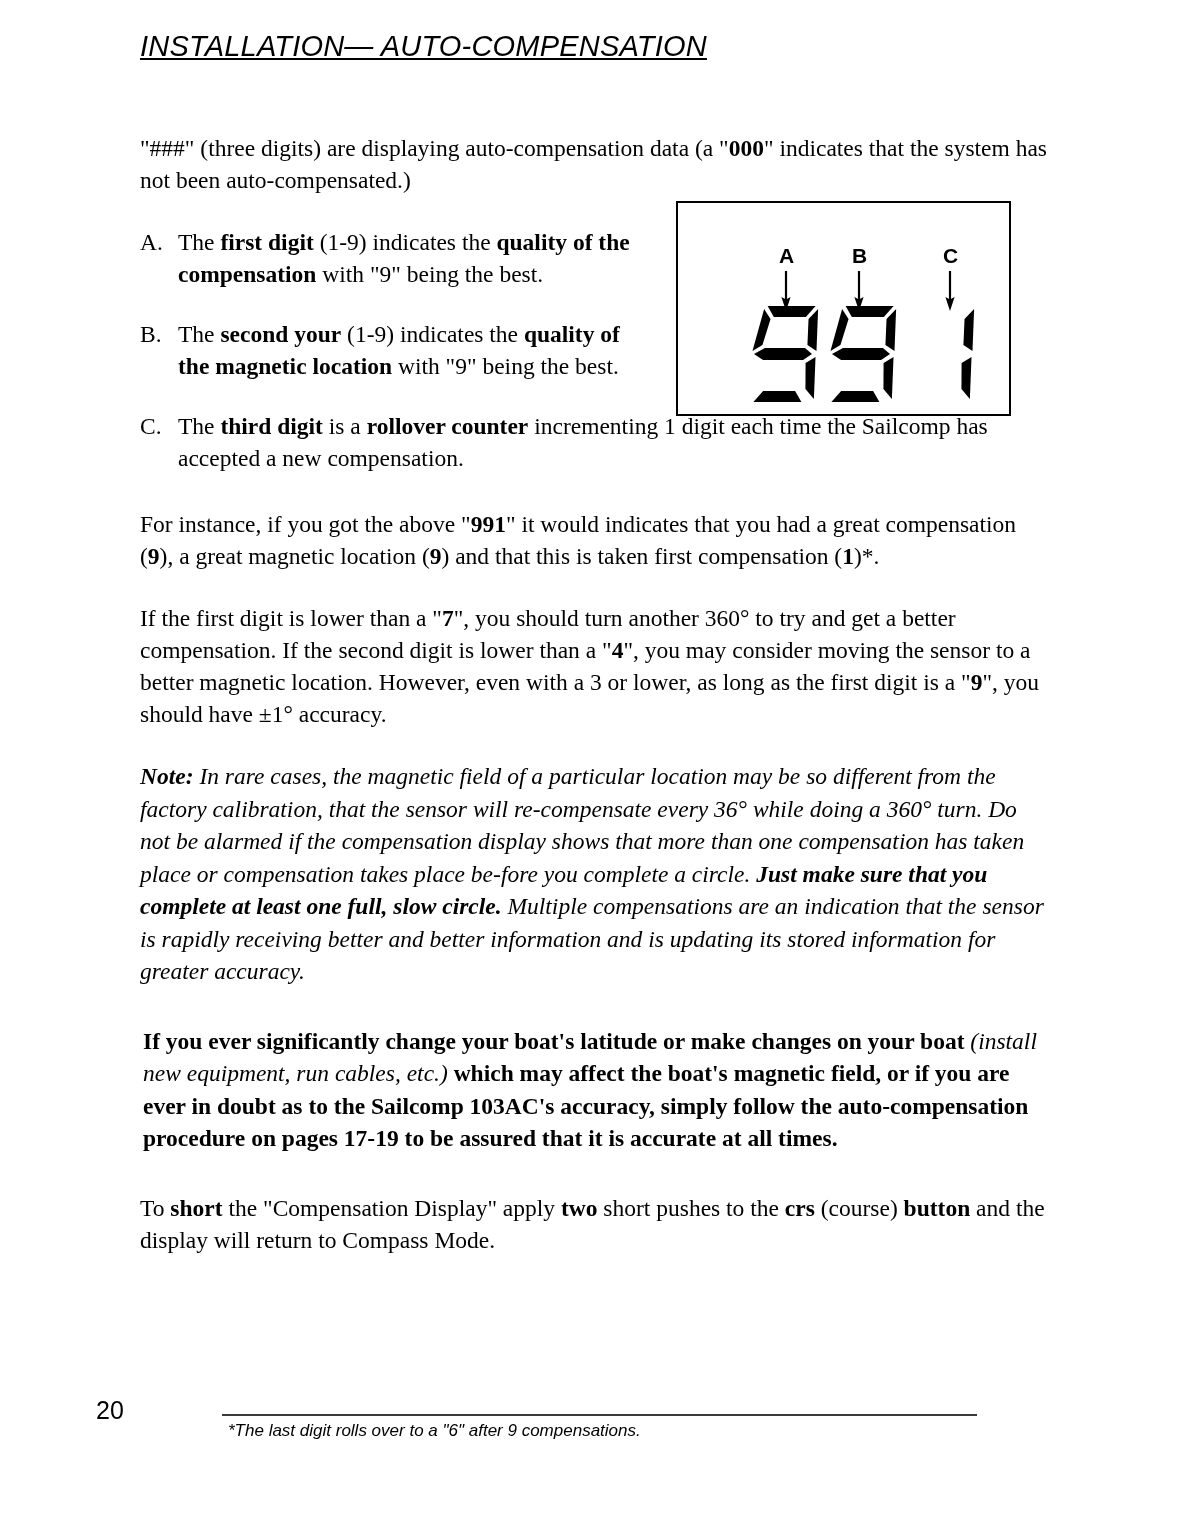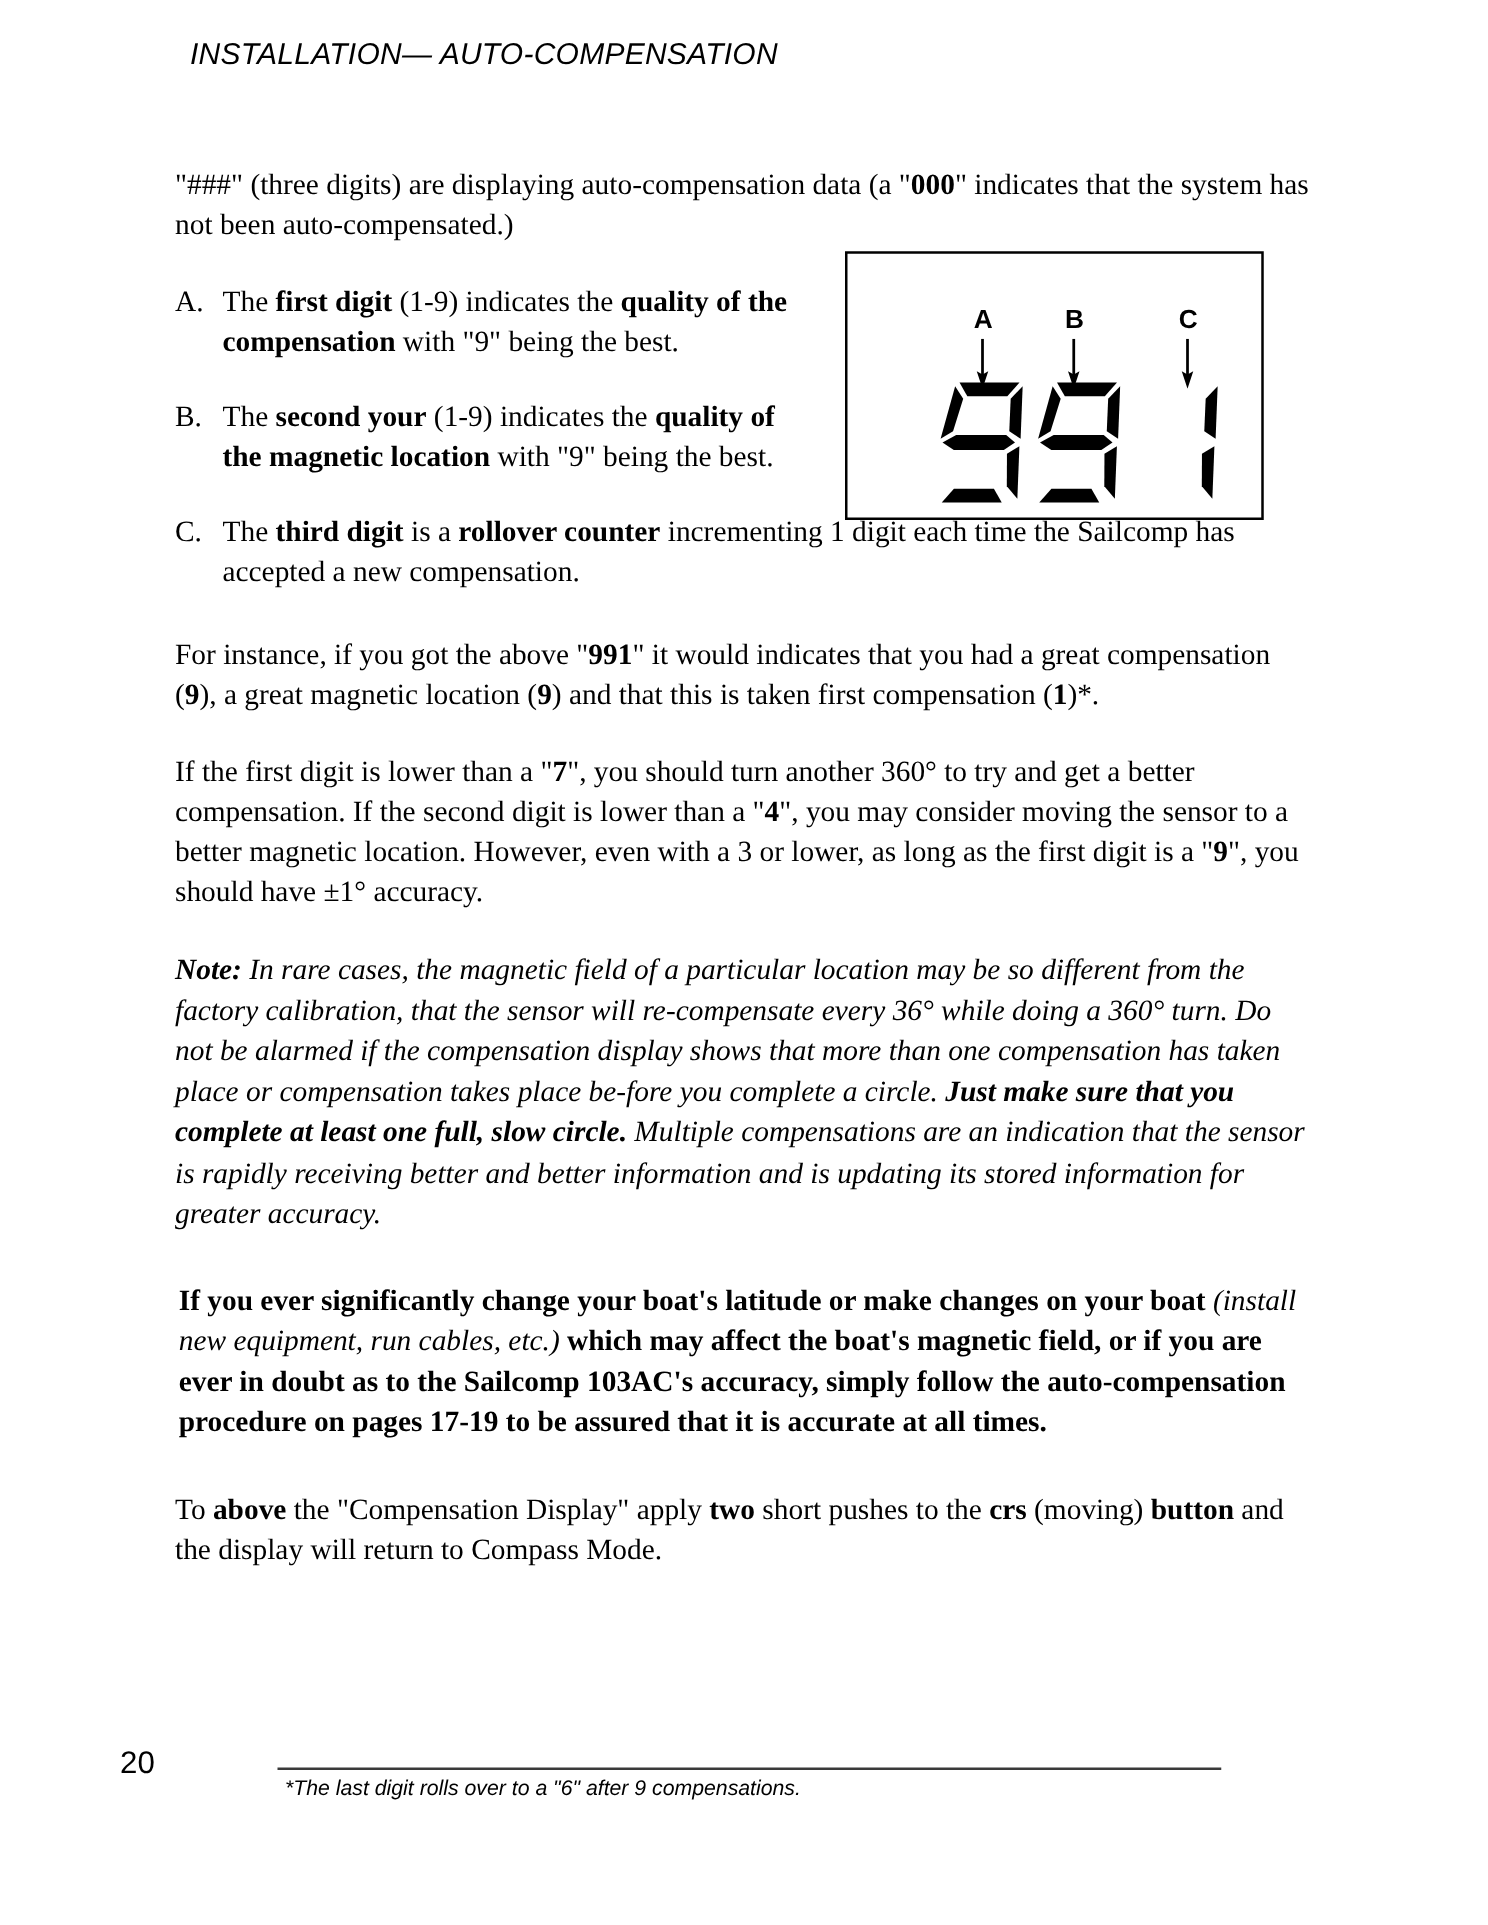--- a/index.html
+++ b/index.html
@@ -12,27 +12,28 @@
     height: 1540px;
     position: relative;
     font-family: "Liberation Serif", "DejaVu Serif", serif;
     color: #000000;
     overflow: hidden;
   }
 
   
   .running-head {
     position: absolute;
-    left: 152px;
+    left: 140px;
     top: 30px;
     font-family: "Liberation Sans", "DejaVu Sans", sans-serif;
     font-style: italic;
-    font-size: 24px;
+    font-size: 29px;
     letter-spacing: 0.2px;
     white-space: nowrap;
+    text-decoration: underline;
   }
 
   
   .content {
     position: absolute;
     left: 140px;
     top: 132px;
     width: 910px;
   }
 
@@ -244,19 +245,19 @@
   <div class="gap-md"></div>
 
   <p class="note-par"><b>Note:</b><span> In rare cases, the magnetic field of a particular location may be so different from the factory calibration, that the sensor will re-compensate every 36° while doing a 360° turn. Do not be alarmed if the compensation display shows that more than one compensation has taken place or compensation takes place be-fore you complete a circle.  </span><b>Just make sure that you complete at least one full, slow circle.</b><span>  Multiple compensations are an indication that the sensor is rapidly receiving better and better information and is updating its stored information for greater accuracy.</span></p>
 
   <div class="gap-lg"></div>
 
   <p class="bold-par"><span>If you ever significantly change your boat's latitude or make changes on your boat </span><span class="reg-ital">(install new equipment, run cables, etc.)</span><span> which may affect the boat's magnetic field, or if you are ever in doubt as to the Sailcomp 103AC's accuracy, simply follow the auto-compensation procedure on pages 17-19 to be assured that it is accurate at all times.</span></p>
 
   <div class="gap-lg"></div>
 
-  <p class="body-par"><span>To </span><b>above</b><span> the "Compensation Display" apply </span><b class="u">two</b><span class="u"> short pushes</span><span> to the </span><b>crs</b><span> (moving) </span><b>button</b><span> and the display will return to Compass Mode.</span></p>
+  <p class="body-par"><span>To </span><b>short</b><span> the "Compensation Display" apply </span><b class="u">two</b><span class="u"> short pushes</span><span> to the </span><b>crs</b><span> (course) </span><b>button</b><span> and the display will return to Compass Mode.</span></p>
 
 </div>
 
 <div class="page-number">20</div>
 <div class="footnote-rule"></div>
 <div class="footnote-text">*The last digit rolls over to a "6" after 9 compensations.</div>
 
 </body></html>

